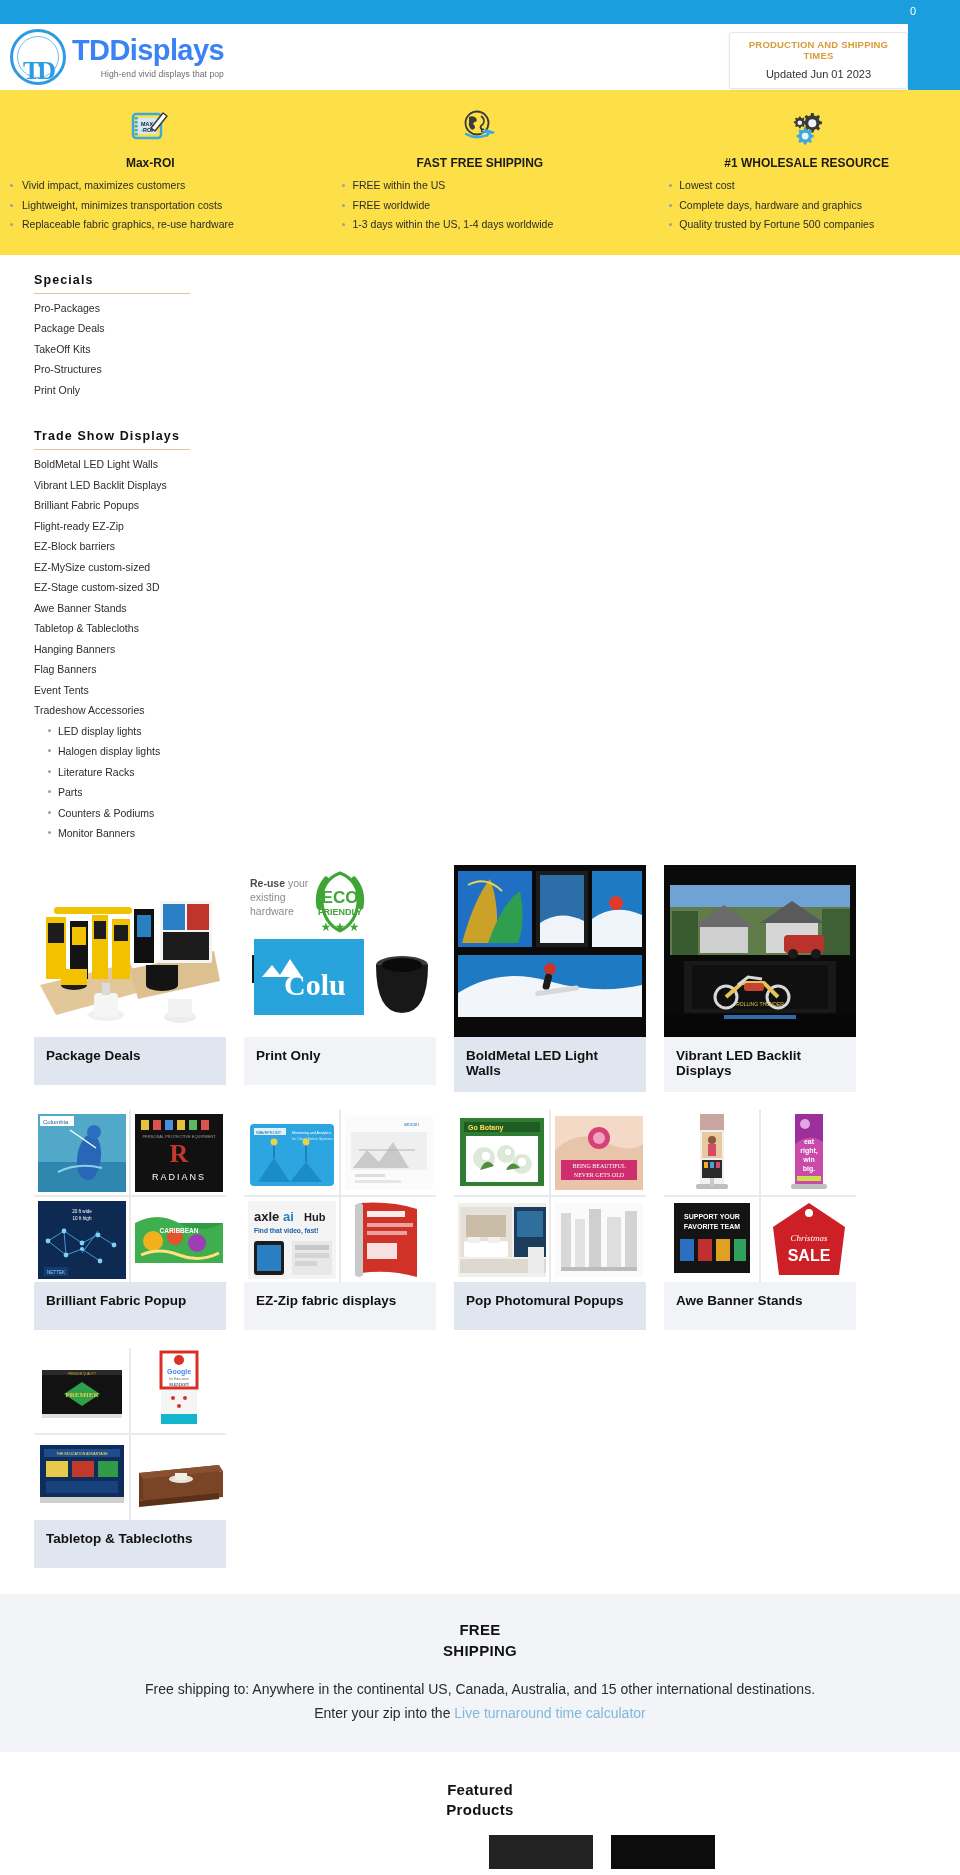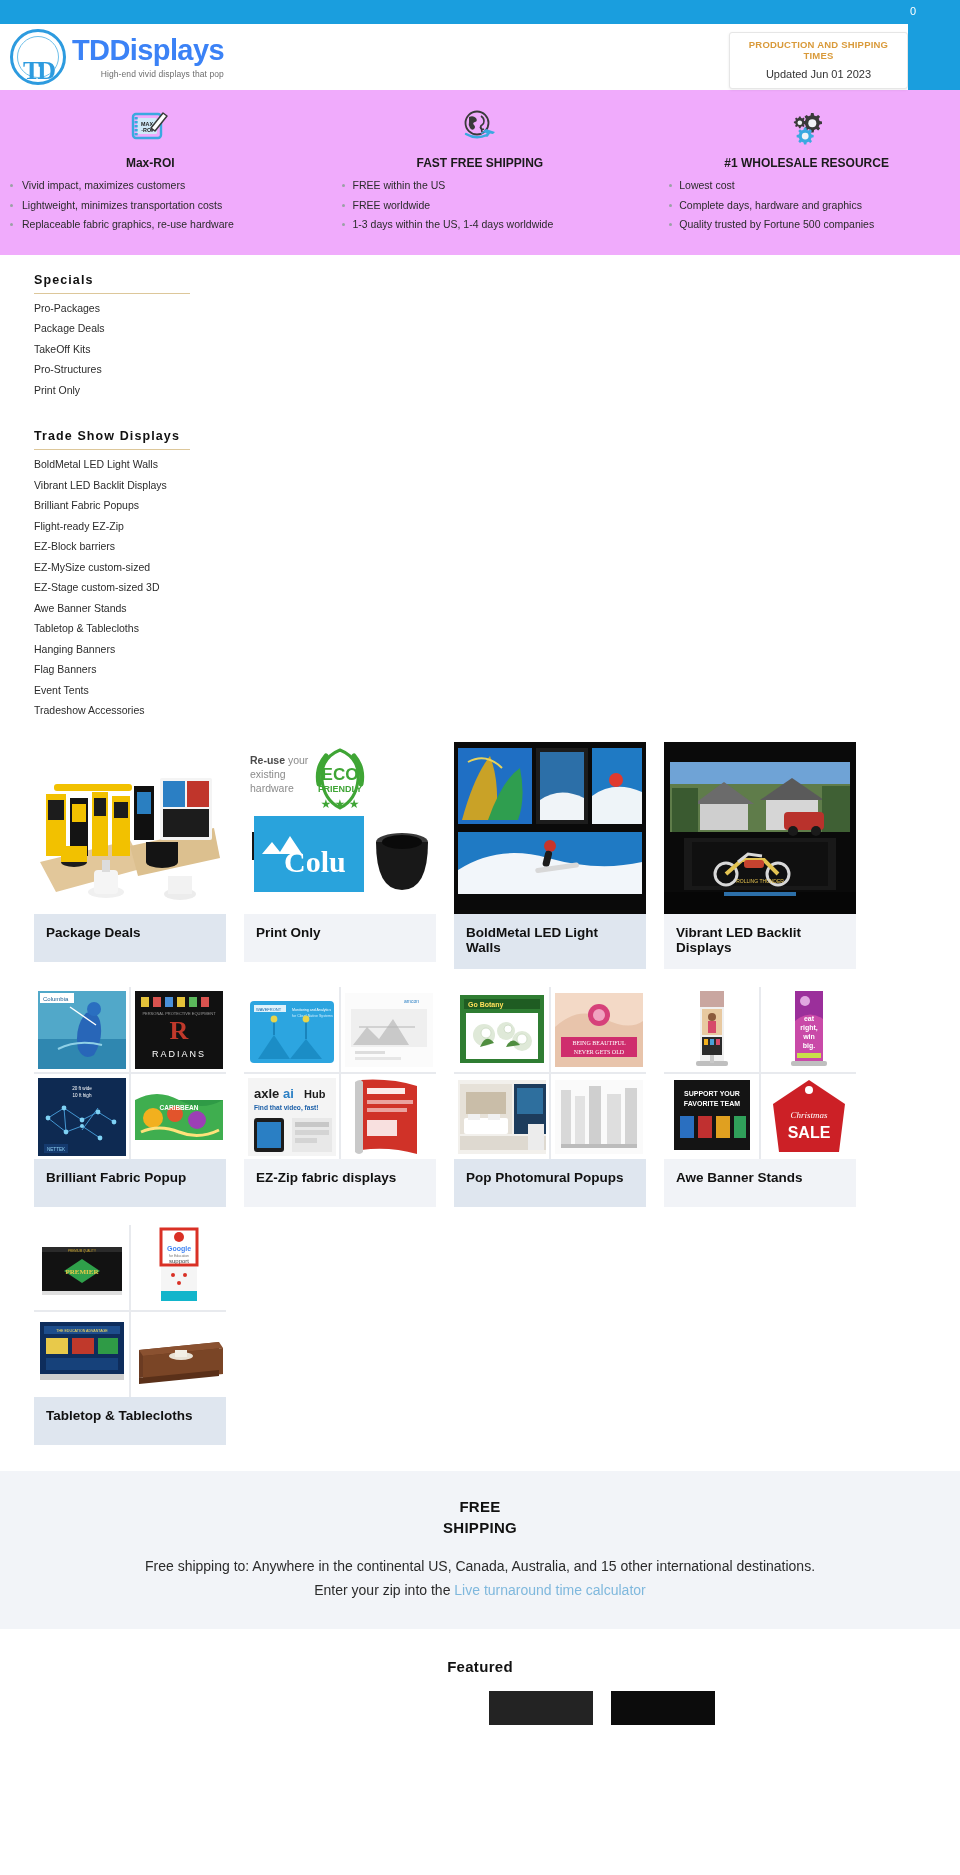--- a/index.html
+++ b/index.html
@@ -104,21 +104,21 @@
     letter-spacing: 0.2px;
   }
   .prod-box .t2 {
     color: #333;
     font-size: 11px;
     margin-top: 7px;
   }
 
   
   .features {
-    background: #f0abfc;
+    background: #fde047;
     padding: 14px 0 16px;
     display: flex;
     gap: 20px;
   }
   .feature-col {
     flex: 1 1 33.33%;
     padding: 0 14px;
   }
   .feat-icon {
     height: 46px;
@@ -392,20 +392,28 @@
       <li><span>Flight-ready EZ-Zip</span></li>
       <li><span>EZ-Block barriers</span></li>
       <li><span>EZ-MySize custom-sized</span></li>
       <li><span>EZ-Stage custom-sized 3D</span></li>
       <li><span>Awe Banner Stands</span></li>
       <li><span>Tabletop &amp; Tablecloths</span></li>
       <li><span>Hanging Banners</span></li>
       <li><span>Flag Banners</span></li>
       <li><span>Event Tents</span></li>
       <li><span>Tradeshow Accessories</span></li>
+    </ul>
+    <ul class="nav-sub">
+      <li><span>LED display lights</span></li>
+      <li><span>Halogen display lights</span></li>
+      <li><span>Literature Racks</span></li>
+      <li><span>Parts</span></li>
+      <li><span>Counters &amp; Podiums</span></li>
+      <li><span>Monitor Banners</span></li>
     </ul>
   </div>
 
   <div class="grid">
 
     <div class="card">
       <div class="card-img">
         <svg width="192" height="172" viewBox="0 0 192 172">
           <rect width="192" height="172" fill="#ffffff"></rect>
           <polygon points="6,120 96,98 110,126 22,150" fill="#e2c79a"></polygon>
@@ -869,20 +877,21 @@
     </div>
     <div class="ship-line">Free shipping to: Anywhere in the continental US, Canada, Australia, and 15 other international destinations.</div>
     <div class="ship-line" style="margin-top:2px;">
       <span>Enter your zip into the </span><a class="ship-link" href="#">Live turnaround time calculator</a>
     </div>
   </div>
 
   <div class="featured">
     <div class="featured-title">
       <div>Featured</div>
+      <div>Products</div>
     </div>
     <div class="featured-row">
       <div style="width:104px;height:34px;"></div>
       <div style="width:104px;height:34px;"></div>
       <div class="featured-thumb"></div>
       <div class="featured-thumb b"></div>
     </div>
   </div>
 
 </div>

